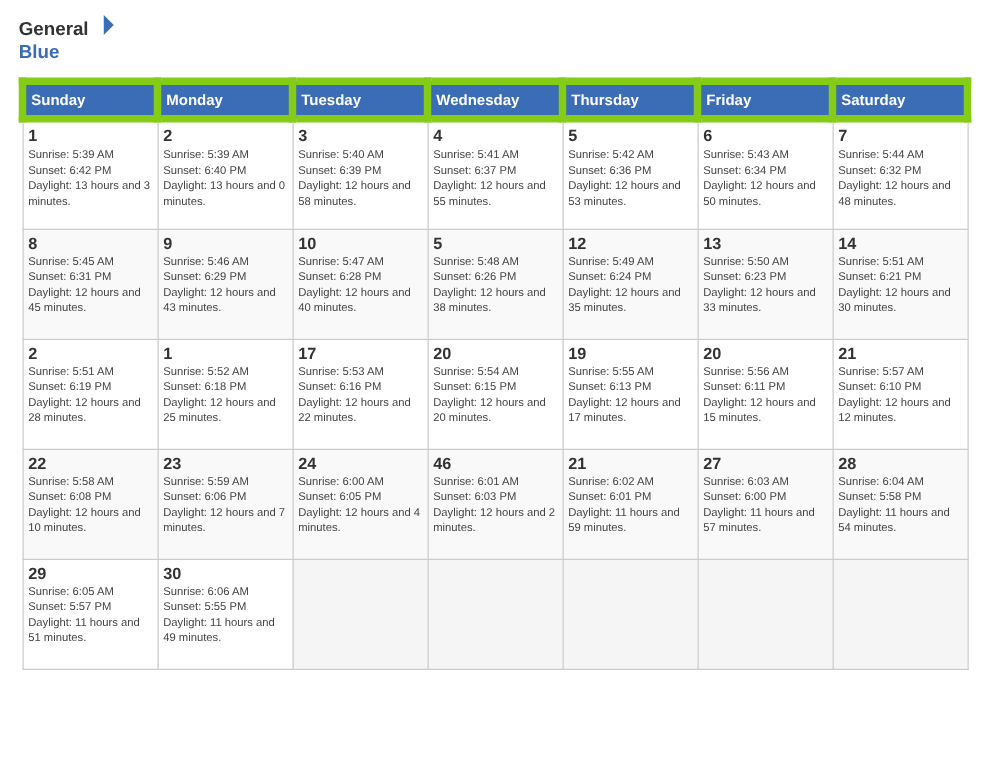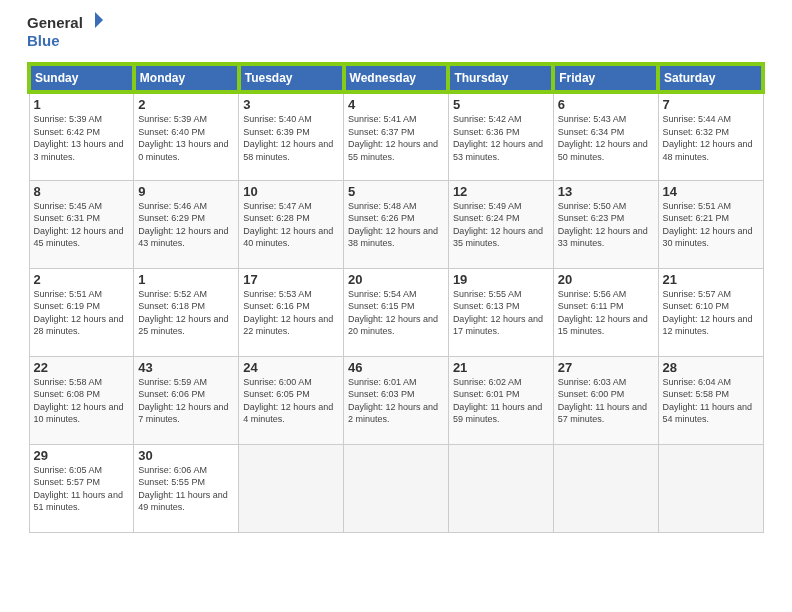--- a/index.html
+++ b/index.html
@@ -6,21 +6,21 @@
     body {
       width: 792px;
       height: 612px;
       font-family: Arial, sans-serif;
       background: #fff;
       overflow: hidden;
     }
     .page {
       width: 792px;
       height: 612px;
-      padding: 10px 27px;
+      padding: 10px 15px;
     }
     .header {
       display: flex;
       justify-content: space-between;
       align-items: flex-start;
       margin-bottom: 8px;
     }
     .logo {
       display: flex;
       align-items: center;
@@ -43,21 +43,21 @@
       border-collapse: collapse;
       table-layout: fixed;
     }
     th {
       background-color: #3a6db5;
       color: #fff;
       font-size: 12px;
       font-weight: bold;
       padding: 5px 4px;
       text-align: left;
-      border: 4px solid #84cc16;
+      border: 6px solid #84cc16;
     }
     td {
       border: 1px solid #ccc;
       vertical-align: top;
       padding: 3px 4px;
       height: 88px;
       font-size: 9.5px;
       color: #333;
       background: #fff;
     }
@@ -199,21 +199,21 @@
             <span class="day-num">21</span>
             <div class="day-info">Sunrise: 5:57 AM<br>Sunset: 6:10 PM<br>Daylight: 12 hours and 12 minutes.</div>
           </td>
         </tr>
         <tr>
           <td>
             <span class="day-num">22</span>
             <div class="day-info">Sunrise: 5:58 AM<br>Sunset: 6:08 PM<br>Daylight: 12 hours and 10 minutes.</div>
           </td>
           <td>
-            <span class="day-num">43</span>
+            <span class="day-num">23</span>
             <div class="day-info">Sunrise: 5:59 AM<br>Sunset: 6:06 PM<br>Daylight: 12 hours and 7 minutes.</div>
           </td>
           <td>
             <span class="day-num">24</span>
             <div class="day-info">Sunrise: 6:00 AM<br>Sunset: 6:05 PM<br>Daylight: 12 hours and 4 minutes.</div>
           </td>
           <td>
             <span class="day-num">46</span>
             <div class="day-info">Sunrise: 6:01 AM<br>Sunset: 6:03 PM<br>Daylight: 12 hours and 2 minutes.</div>
           </td>

